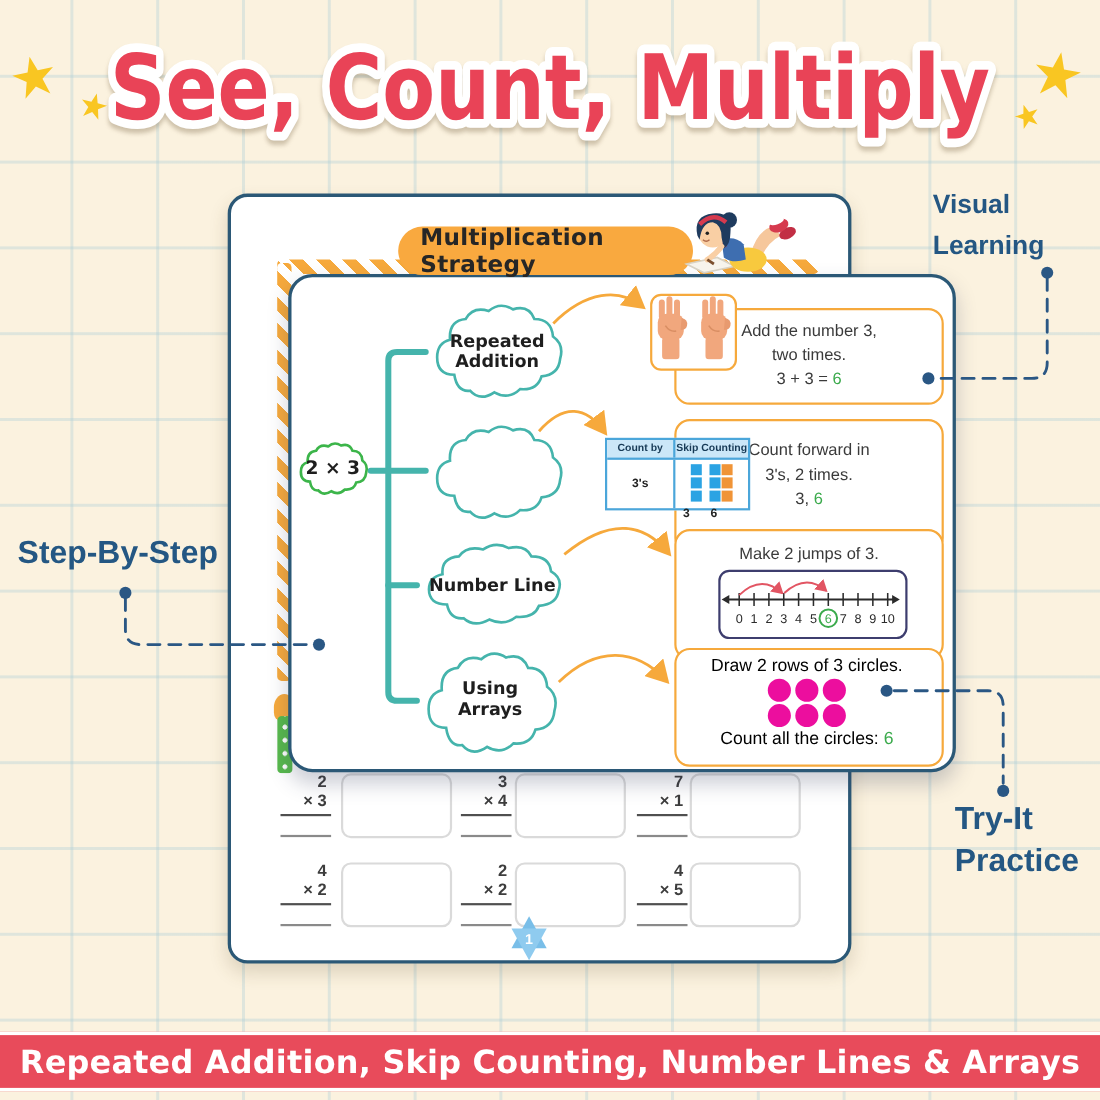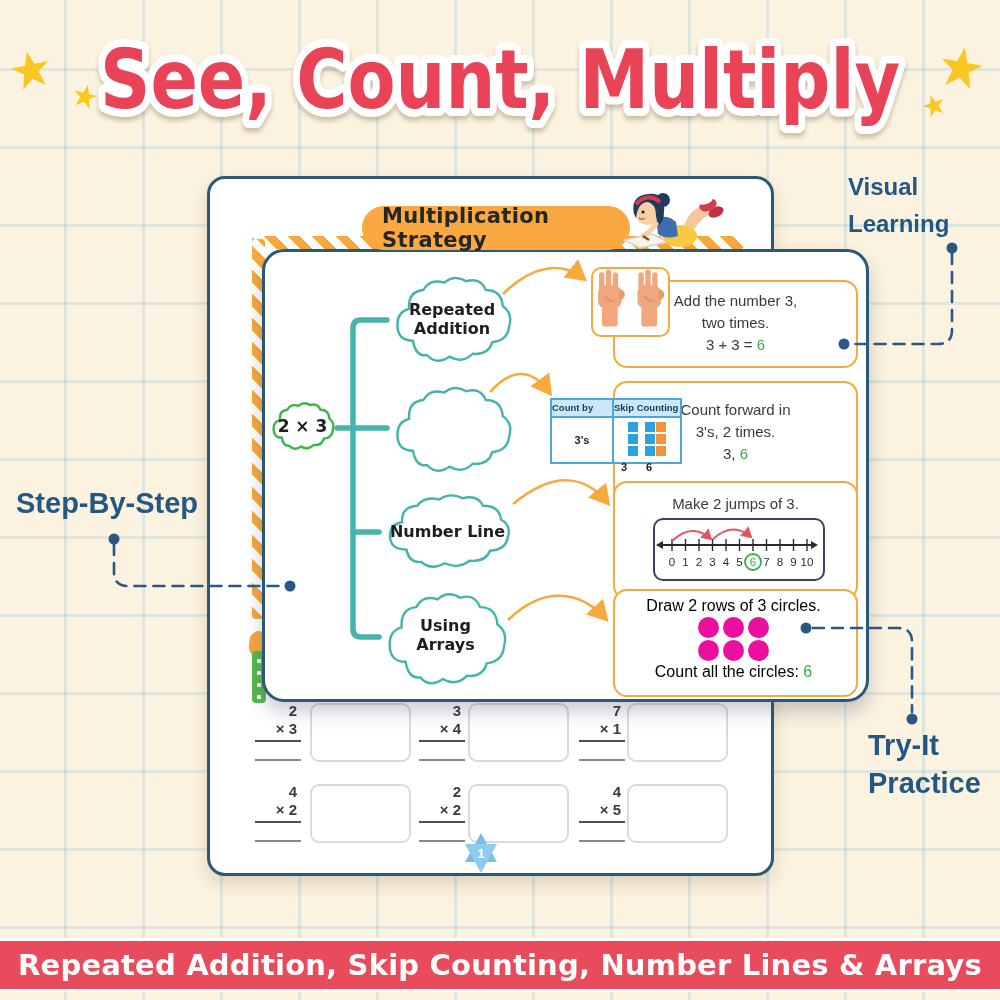--- a/index.html
+++ b/index.html
@@ -41,21 +41,21 @@
   .cloud-label{position:absolute;text-align:center;font-family:"DejaVu Sans",sans-serif;font-weight:bold;
     font-size:16px;line-height:19px;color:#1e1e1e;}
   .obox{position:absolute;border:2.5px solid #F6A93C;border-radius:14px;background:#fff;
     text-align:center;font-size:15px;line-height:22px;color:#3a3a3a;}
   .green{color:#3BAA4C;}
   .hands-box{position:absolute;left:326px;top:15px;width:75px;height:66px;background:#fff;
     border:2.5px solid #F6A93C;border-radius:10px;display:flex;align-items:flex-start;justify-content:center;}
   
   .sc-table{position:absolute;left:285px;top:146px;width:128px;border:2px solid #4BA6DA;background:#fff;font-family:"Liberation Sans",sans-serif;}
   .sc-head{display:flex;background:#CBE7F8;border-bottom:2px solid #4BA6DA;}
-  .sc-head div{font-weight:bold;font-size:9.5px;line-height:16px;color:#173A56;text-align:left;}
+  .sc-head div{font-weight:bold;font-size:9.5px;line-height:16px;color:#173A56;text-align:center;}
   .sc-c1{width:60px;border-right:2px solid #4BA6DA;}
   .sc-c2{width:66px;}
   .sc-body{display:flex;height:44px;}
   .sc-body .sc-c1{display:flex;align-items:flex-start;justify-content:center;font-weight:bold;font-size:11px;padding-top:16px;color:#222;}
   .sq-wrap{display:flex;gap:7px;justify-content:center;align-items:flex-start;padding-top:4px;width:66px;}
   .sq-col{display:flex;flex-direction:column;gap:2px;}
   .sq-pair{display:flex;gap:1px;}
   .sq{width:10px;height:10px;}
   .sq.b{background:#2BA3E3;} .sq.o{background:#F09437;}
   .sc-tick{position:absolute;font-weight:bold;font-size:11px;color:#222;width:14px;text-align:center;}

